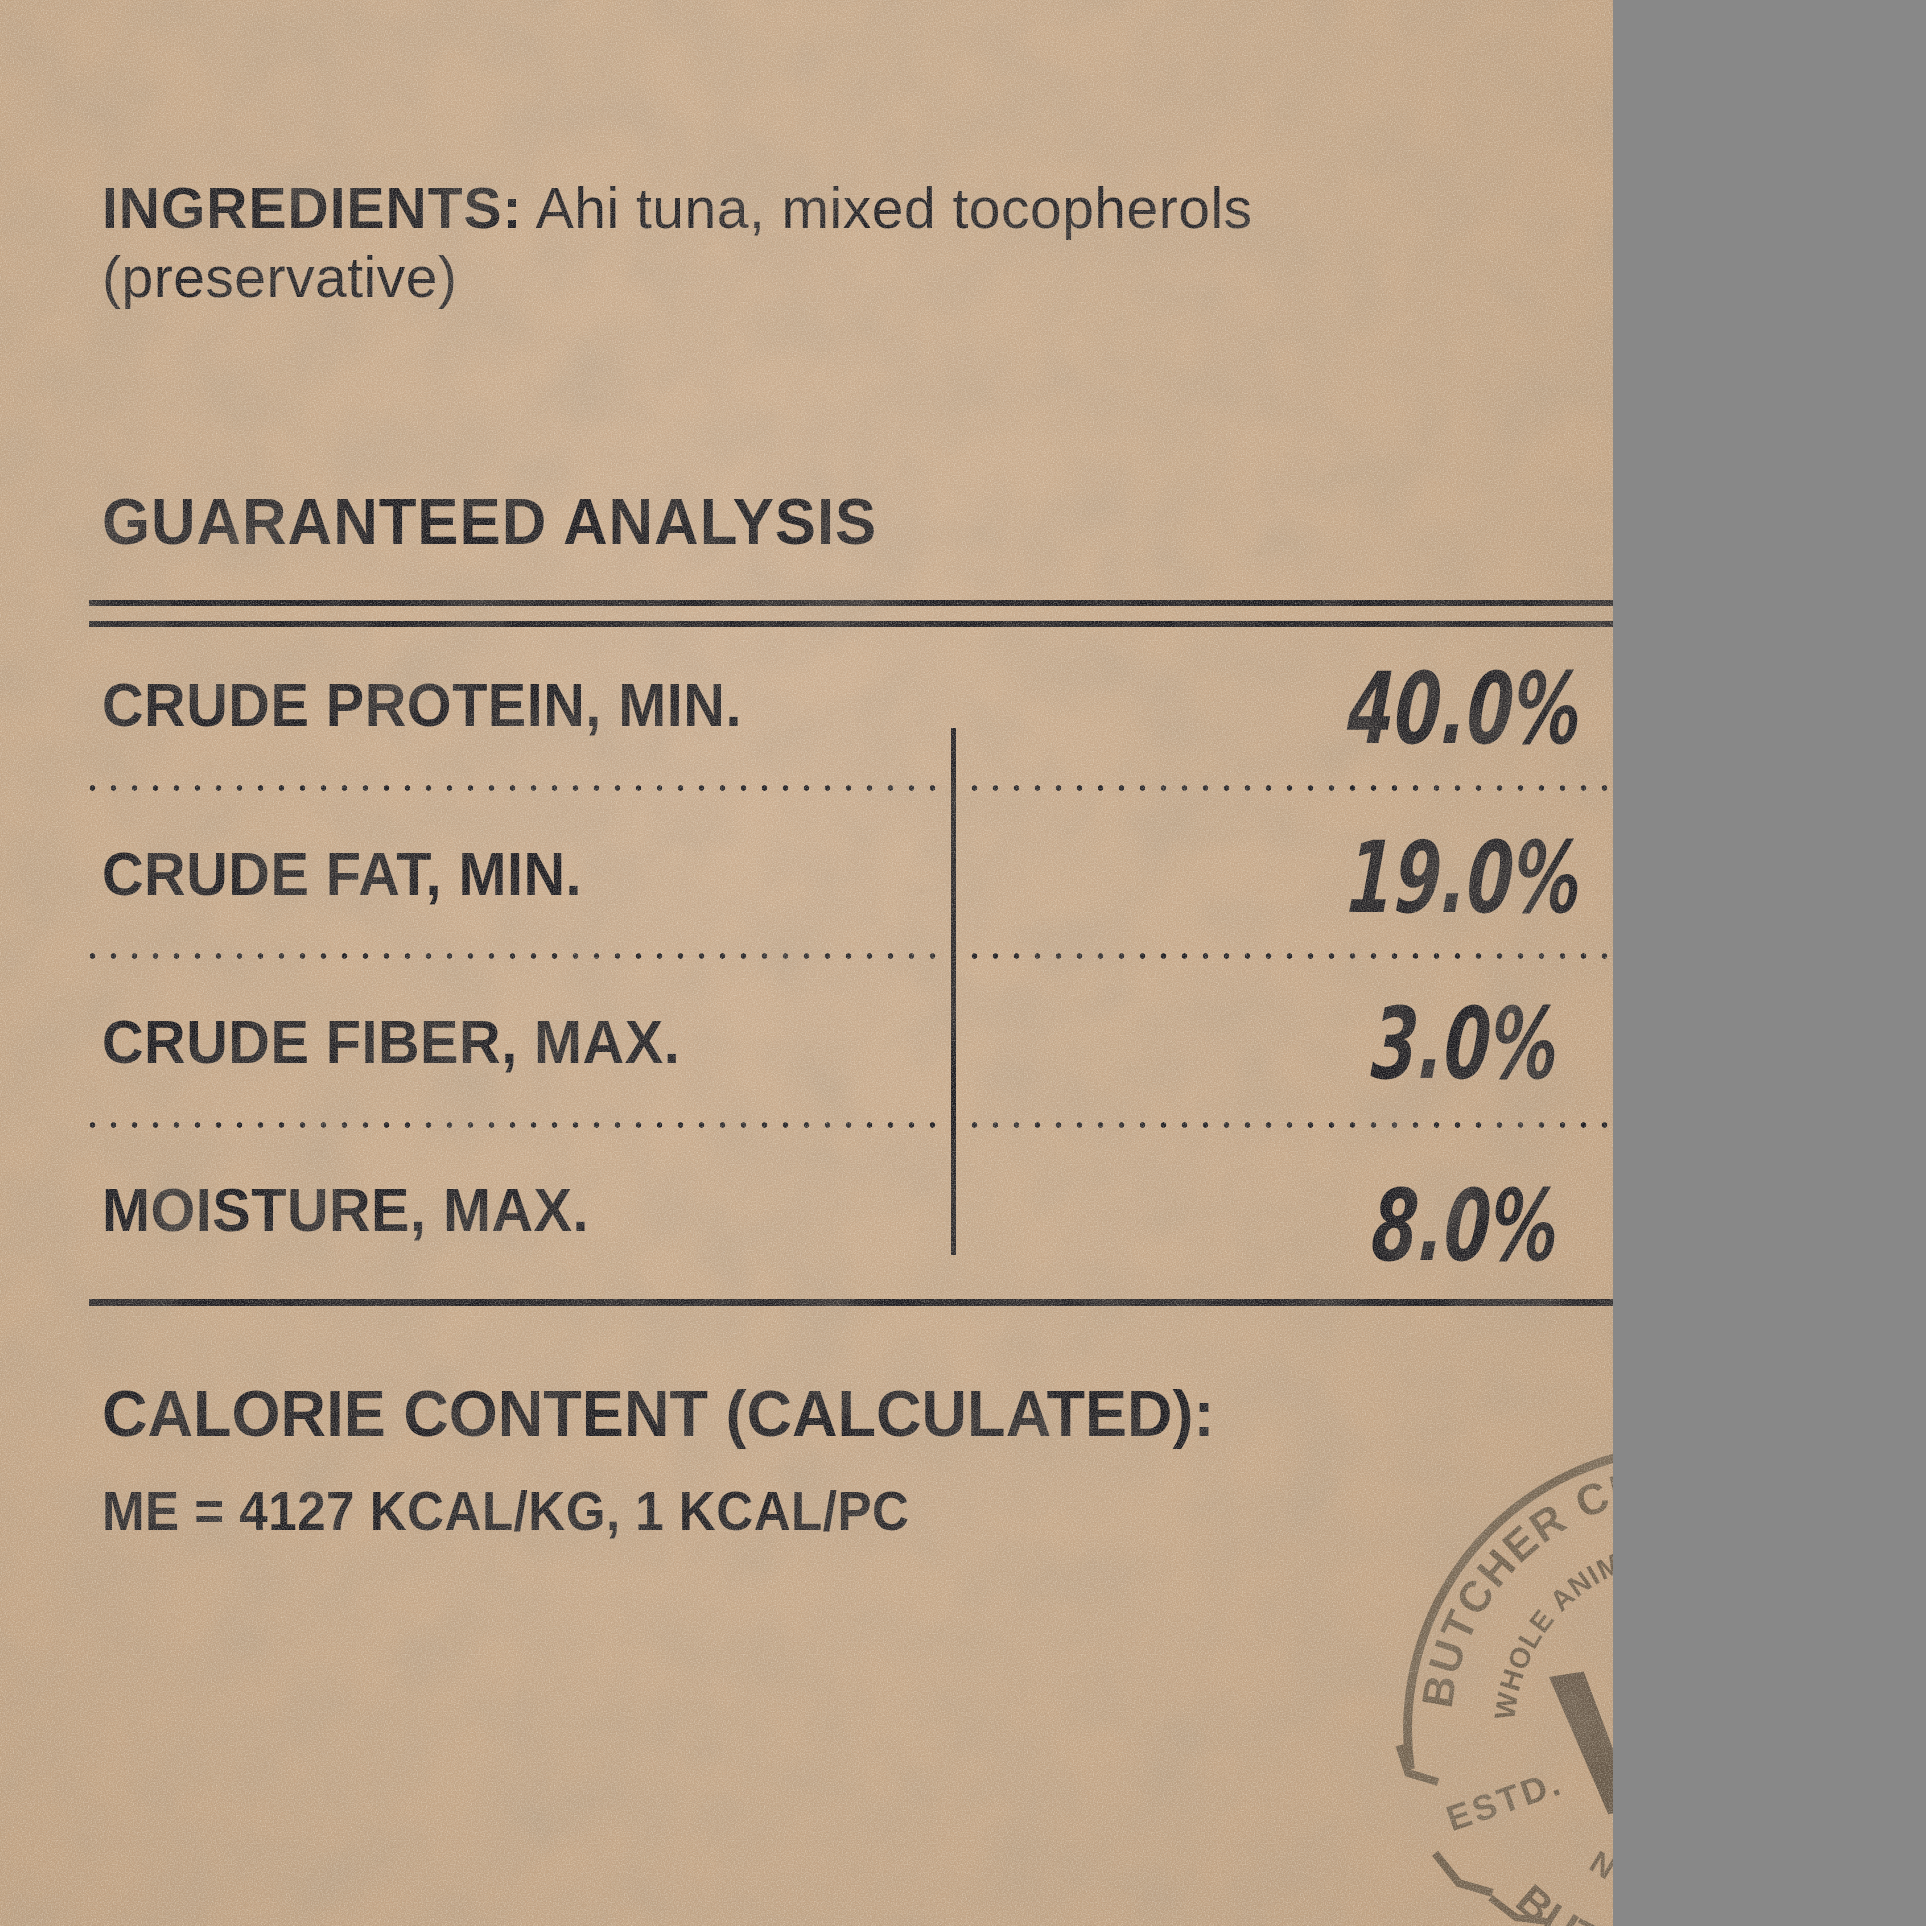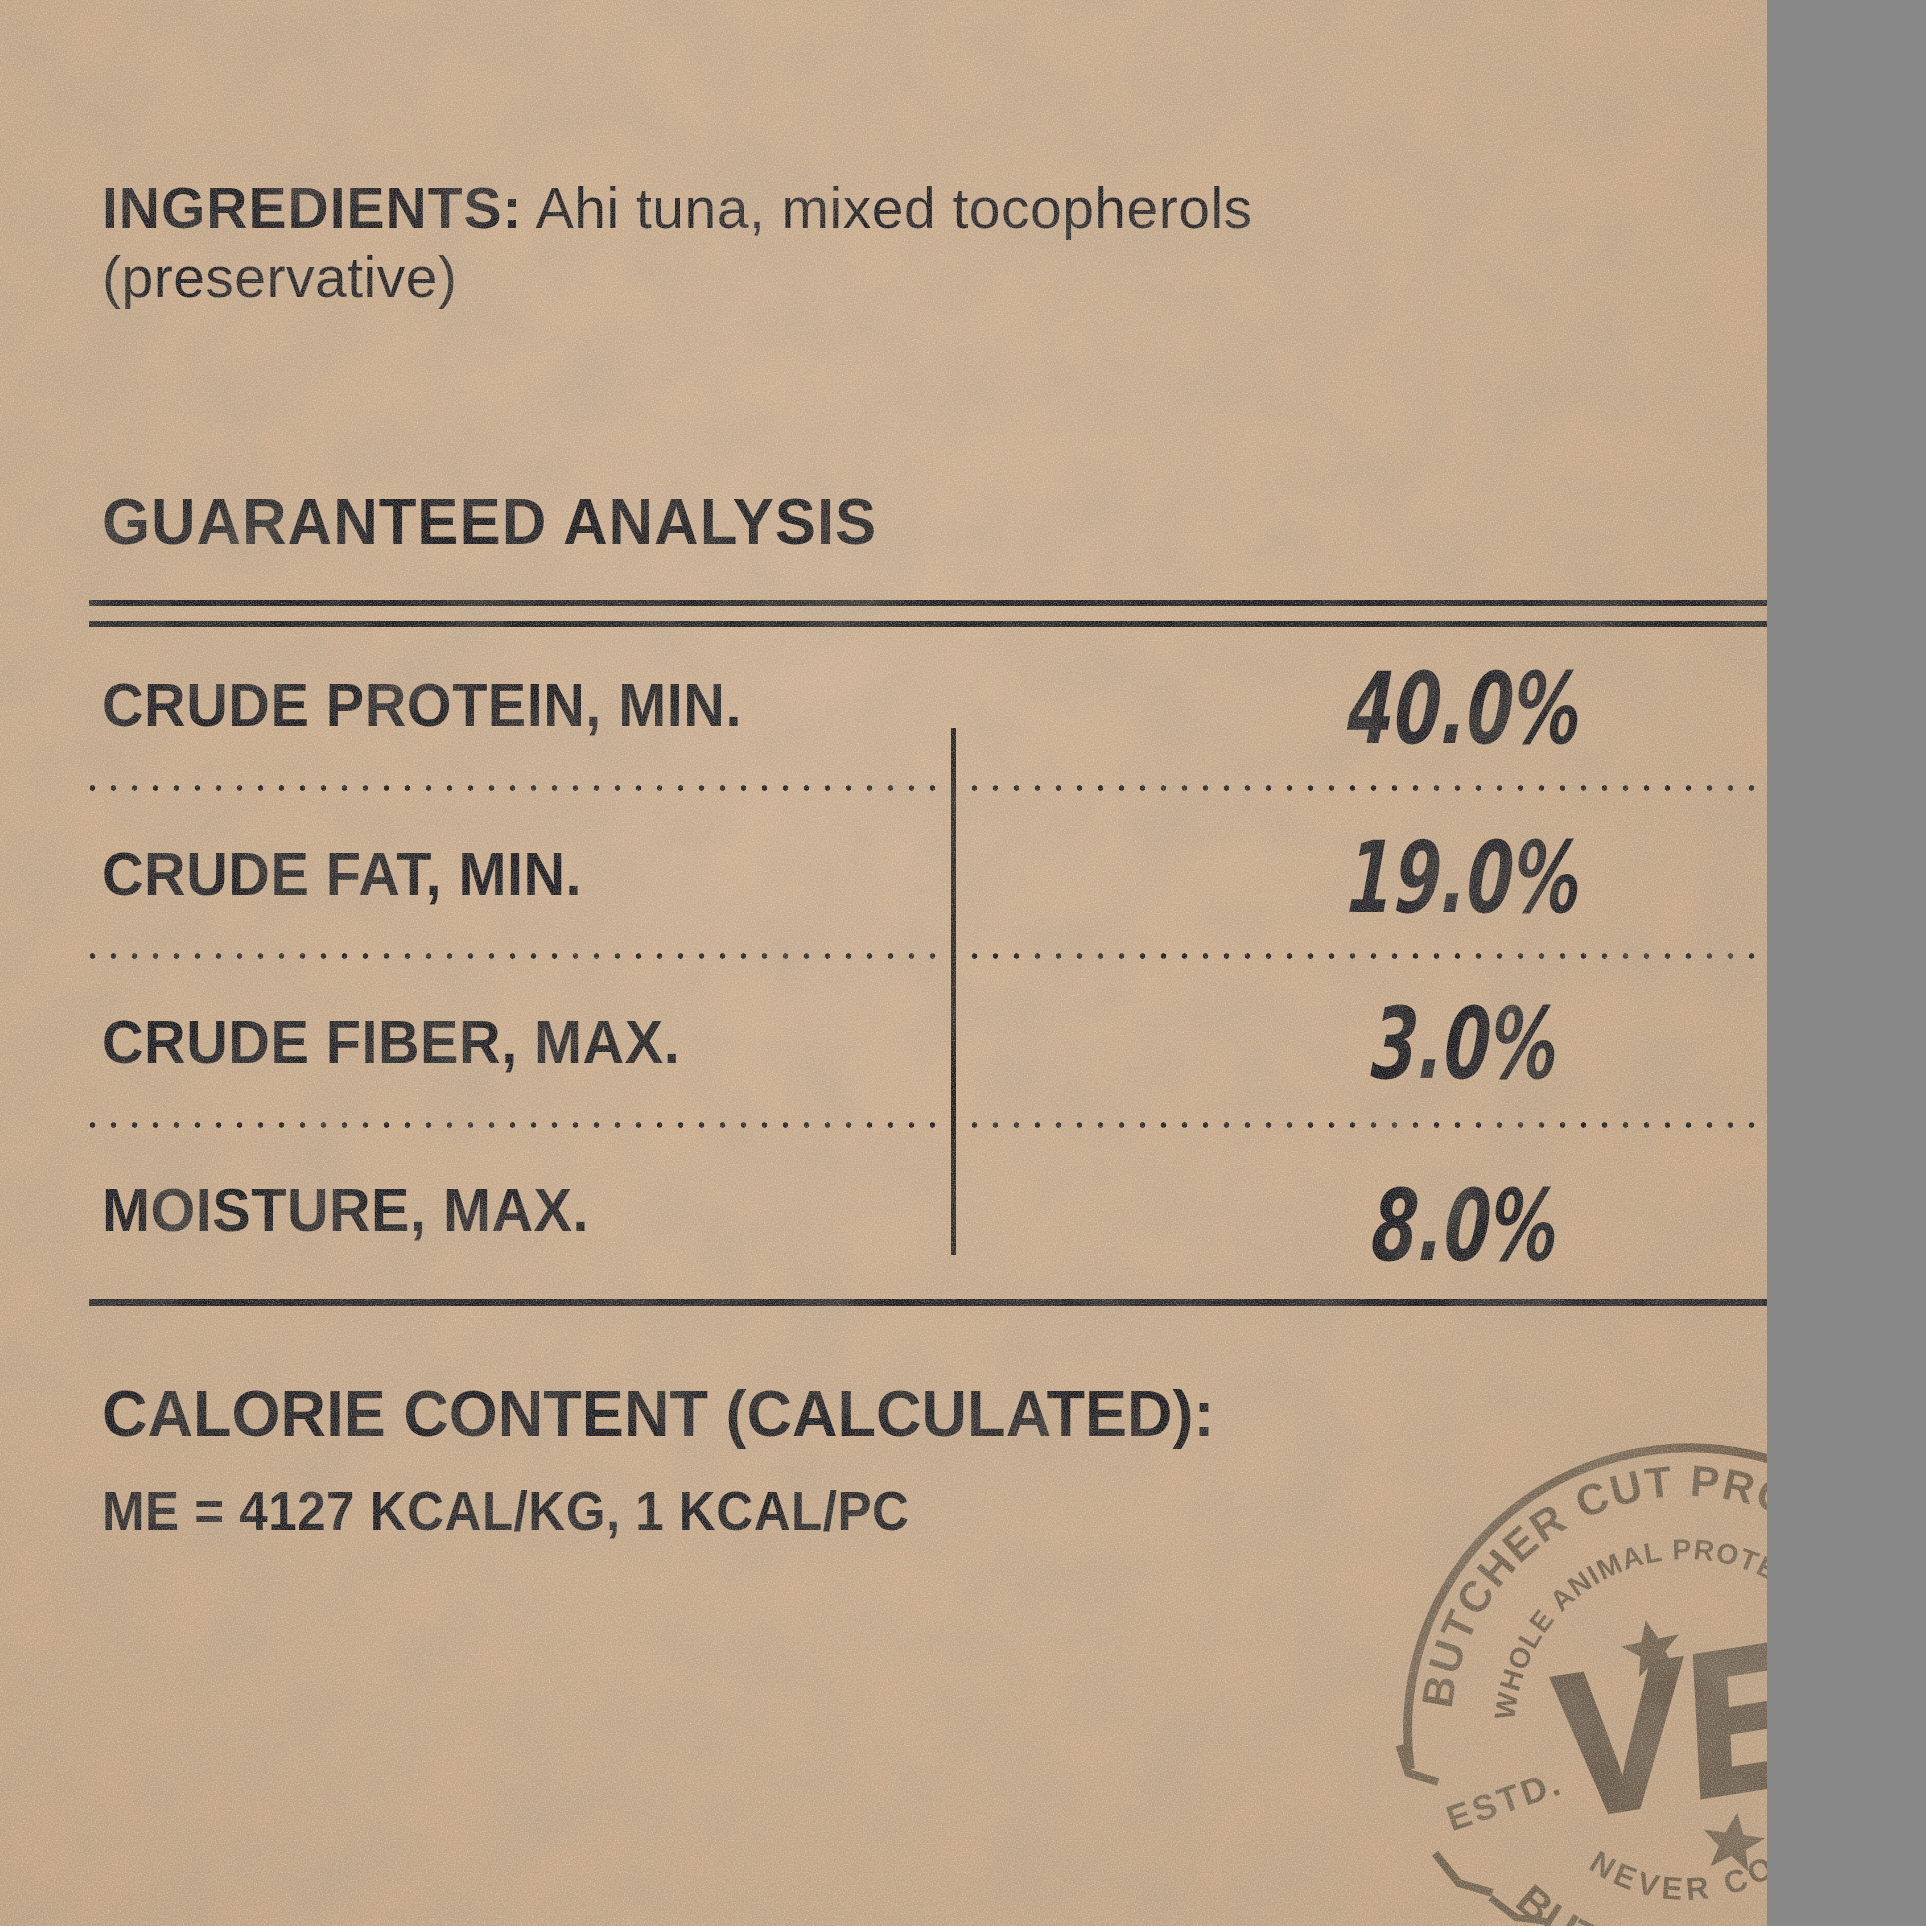--- a/index.html
+++ b/index.html
@@ -3,21 +3,21 @@
 <meta charset="utf-8">
 <style>
   :root{
     --ink:#17171d;
     --paper:#c8aa8b;
     --stamp:#5b4e3e;
   }
   html,body{margin:0;padding:0;background:#888;}
   #page{
     position:relative;
-    width:1767px;height:1927px;
+    width:1613px;height:1927px;
     background:radial-gradient(ellipse at 45% 35%, #cfb295 0%, #c8aa8b 55%, #bfa080 100%);
     overflow:hidden;
     font-family:"Liberation Sans", sans-serif;
     color:var(--ink);
   }
   .abs{position:absolute;}
   
   .ingredients{
     left:102px; top:117px; width:1238px;
     font-size:57px; line-height:69px; letter-spacing:0.5px;

